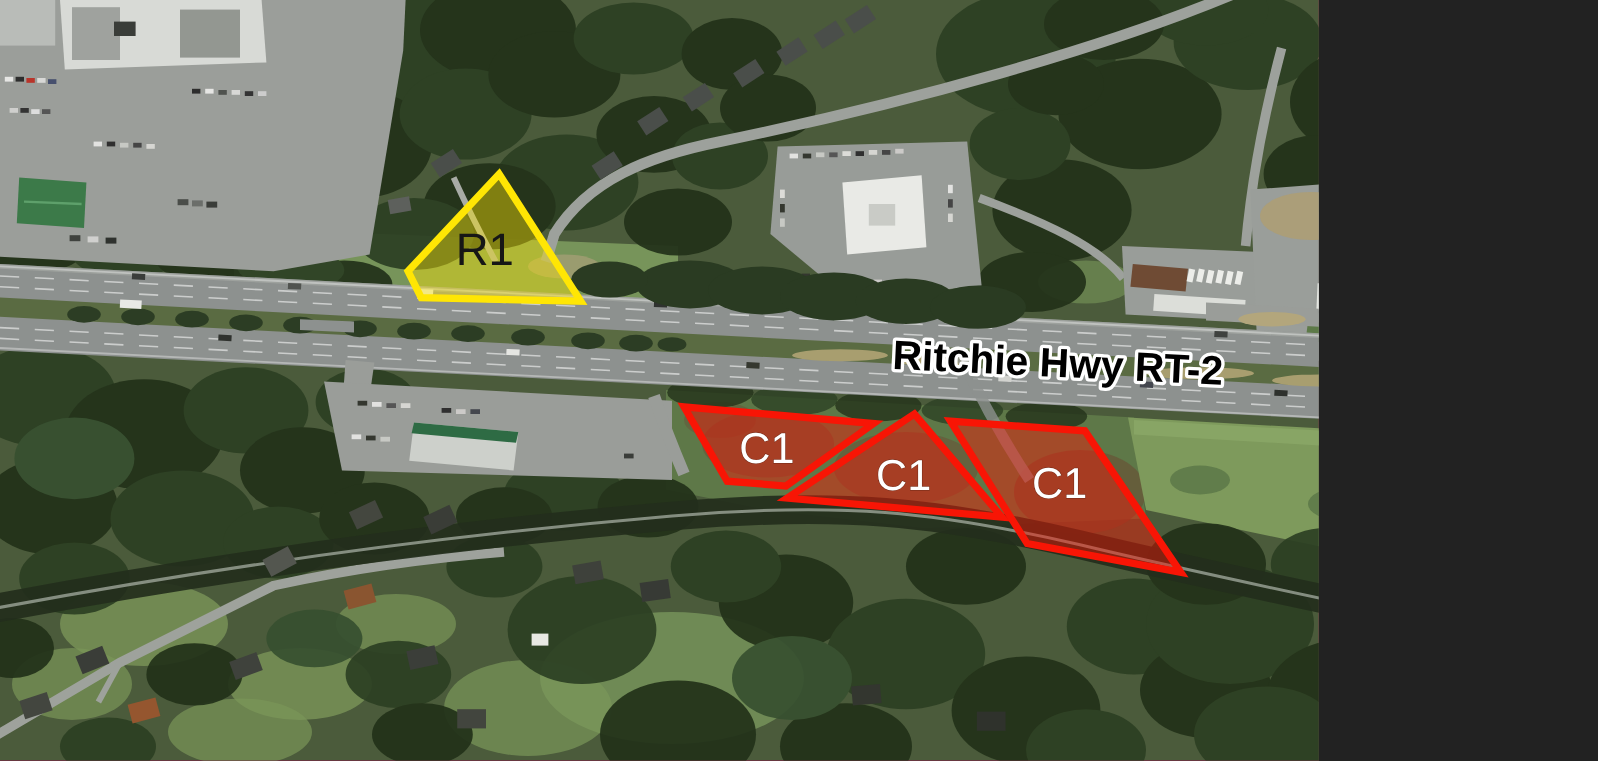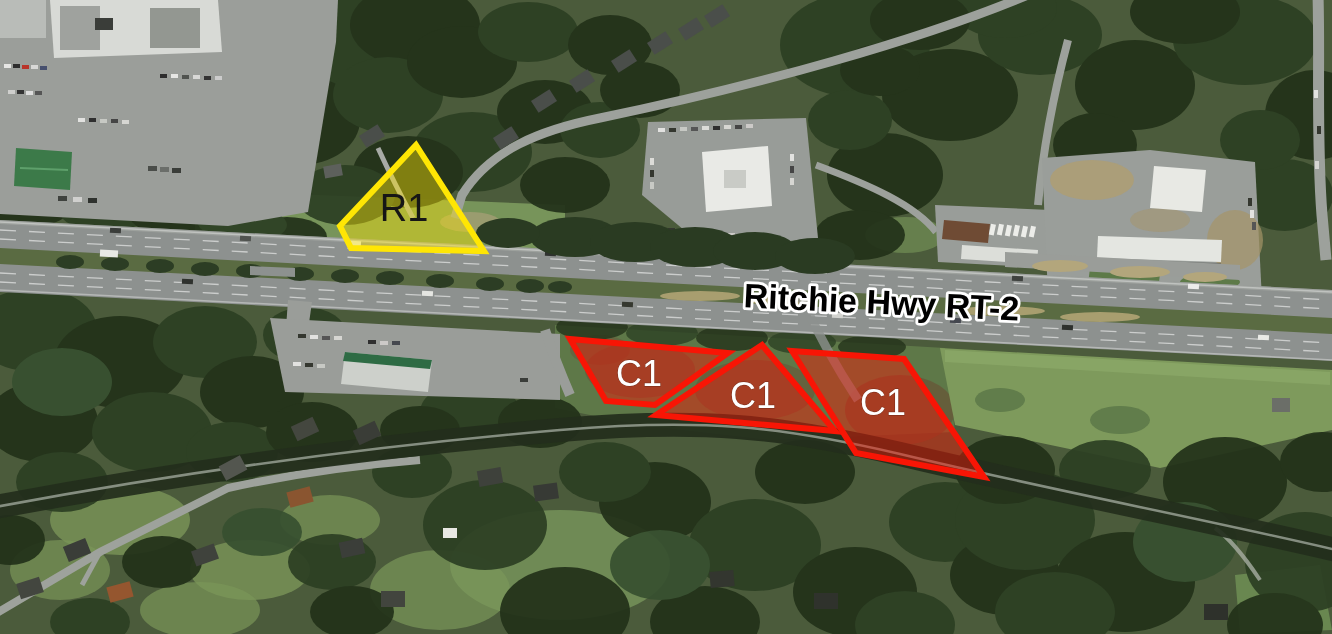--- a/index.html
+++ b/index.html
@@ -1,16 +1,16 @@
 <!DOCTYPE html>
 <html><head>
 <meta charset="utf-8">
 <style>
   html,body{margin:0;padding:0;background:#222;}
-  .stage{position:relative;width:1332px;height:634px;overflow:hidden;background:#be185d;}
+  .stage{position:relative;width:1099px;height:634px;overflow:hidden;background:#be185d;}
   .stage svg{display:block;}
   .zone-label{font-family:"Liberation Sans",sans-serif;font-size:36px;text-anchor:middle;
               stroke:rgba(0,0,0,.35);stroke-width:.8px;paint-order:stroke;}
   .zone-label.r1{font-size:38px;stroke:none;}
   .road-label{font-family:"Liberation Sans",sans-serif;font-weight:bold;font-size:34px;
               text-anchor:middle;fill:#000;stroke:#fff;stroke-width:5.5px;
               paint-order:stroke;stroke-linejoin:round;}
 </style>
 </head>
 <body>

